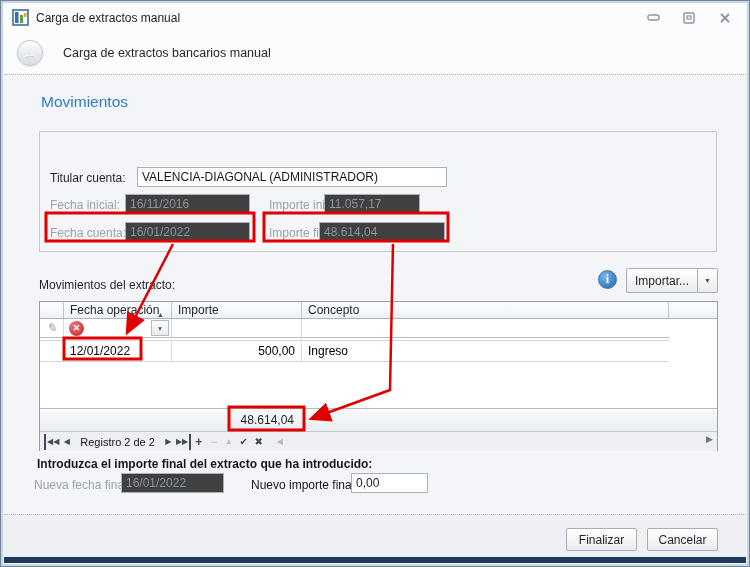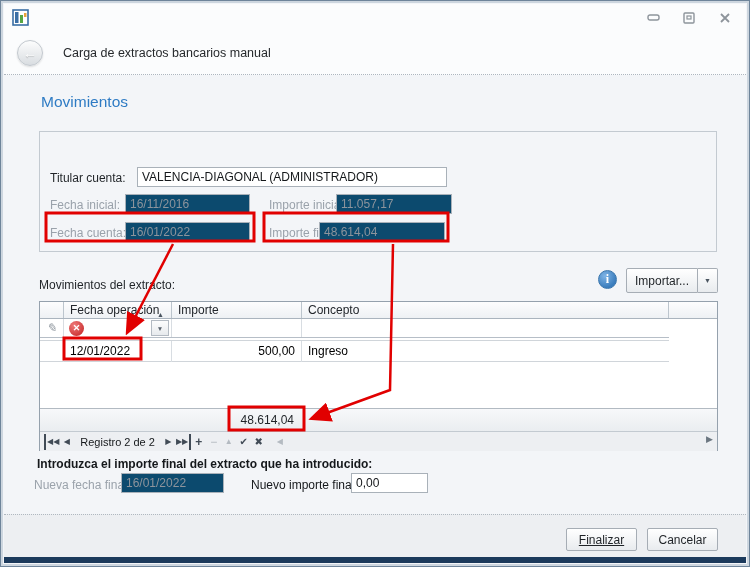--- a/index.html
+++ b/index.html
@@ -53,21 +53,21 @@
     height:22px; background:linear-gradient(#f0f2f4,#dfe3e7);
     border-bottom:1px solid #c9cfd6;
     font-size:12px; color:#22262a; line-height:21px; padding-left:10px;
   }
   .fld-label { position:absolute; font-size:12px; color:#1f2327; white-space:nowrap; }
   .fld-label.disabled { color:#9aa2ab; }
   .tbox {
     position:absolute; height:20px; border:1px solid #a9b1b9; background:#ffffff;
     font-family:"Liberation Sans", sans-serif; font-size:12px; color:#14171a; padding:0 4px;
   }
-  .tbox:disabled, .tbox.disabled { background:#0c4a6e; color:#8d949c; }
+  .tbox:disabled, .tbox.disabled { background:#404040; color:#8d949c; }
 
   
   .mov-label { position:absolute; left:38px; top:277px; font-size:12px; color:#1f2327; }
   .info-icon {
     position:absolute; left:597px; top:269px; width:19px; height:19px; border-radius:50%;
     background:radial-gradient(circle at 35% 30%, #7fb4e6, #3a7dbd 70%);
     border:1px solid #3a76ad;
     color:#fff; font-size:12px; font-weight:bold; font-family:"Liberation Serif", serif;
     display:flex; align-items:center; justify-content:center; cursor:pointer;
   }
@@ -151,20 +151,21 @@
 
 <div class="window">
 
   <div class="titlebar">
     <svg class="app-icon" viewBox="0 0 17 17">
       <rect x="1" y="1" width="15" height="15" fill="#ffffff" stroke="#3a6ea5" stroke-width="1.6"></rect>
       <rect x="3" y="3" width="3.5" height="11" fill="#3a6ea5"></rect>
       <rect x="8" y="6" width="3" height="8" fill="#57a744"></rect>
       <rect x="12" y="4" width="2.5" height="4" fill="#e8a23c"></rect>
     </svg>
+    <span class="titlebar-text">Carga de extractos manual</span>
     <span class="win-controls">
       <span class="win-btn">
         <svg width="13" height="7" viewBox="0 0 13 7">
             <rect x="1" y="1" width="11" height="5" rx="2" fill="none" stroke="#8d949b" stroke-width="1.4"></rect>
           </svg>
       </span>
       <span class="win-btn">
         <svg width="12" height="12" viewBox="0 0 12 12">
             <rect x="1" y="1" width="10" height="10" rx="1" fill="none" stroke="#8d949b" stroke-width="1.4"></rect>
             <rect x="4" y="4" width="4" height="3" fill="none" stroke="#8d949b" stroke-width="1.2"></rect>
@@ -186,21 +187,21 @@
   <div class="section-title">Movimientos</div>
 
   <div class="groupbox">
 
     <span class="fld-label" style="left:10px; top:39px;">Titular cuenta:</span>
     <input class="tbox" style="left: 97px; top: 35px; width: 310px;" value="VALENCIA-DIAGONAL (ADMINISTRADOR)">
 
     <span class="fld-label disabled" style="left:10px; top:66px;">Fecha inicial:</span>
     <input class="tbox disabled" disabled="" style="left: 85px; top: 62px; width: 125px;" value="16/11/2016">
     <span class="fld-label disabled" style="left:229px; top:66px;">Importe inicial:</span>
-    <input class="tbox disabled" disabled="" style="left: 296px; top: 62px; width: 116px;" value="11.057,17">
+    <input class="tbox disabled" disabled="" style="left: 284px; top: 62px; width: 96px;" value="11.057,17">
 
     <span class="fld-label disabled" style="left:10px; top:94px;">Fecha cuenta:</span>
     <input class="tbox disabled" disabled="" style="left: 85px; top: 90px; width: 125px;" value="16/01/2022">
     <span class="fld-label disabled" style="left:229px; top:94px;">Importe final:</span>
     <input class="tbox disabled" disabled="" style="left: 279px; top: 90px; width: 126px;" value="48.614,04">
   </div>
 
   <span class="mov-label">Movimientos del extracto:</span>
   <span class="info-icon">i</span>
   <span class="import-split">
@@ -259,21 +260,21 @@
     <span class="scroll-right">▶</span>
   </div>
 
   <div class="instruction">Introduzca el importe final del extracto que ha introducido:</div>
   <span class="b-label" style="left:33px; color:#9aa2ab;">Nueva fecha final:</span>
   <input class="tbox disabled" disabled="" style="position: absolute; left: 120px; top: 472px; width: 103px;" value="16/01/2022">
   <span class="b-label" style="left:250px; color:#15181b;">Nuevo importe final:</span>
   <input class="tbox" style="position: absolute; left: 350px; top: 472px; width: 77px;" value="0,00">
 
   <div class="button-bar">
-    <button class="btn dlg-btn" style="left:562px;text-decoration:underline;">Finalizar</button>
+    <button class="btn dlg-btn" style="left:562px;">Finalizar</button>
     <button class="btn dlg-btn" style="left:643px;">Cancelar</button>
   </div>
   <div class="bottom-strip"></div>
 
   <svg class="overlay" viewBox="0 0 750 567">
     <defs>
       <marker id="arrow" markerWidth="9" markerHeight="8" refX="7" refY="4" orient="auto">
         <polygon points="0,0 9,4 0,8" fill="#e10000"></polygon>
       </marker>
     </defs>

